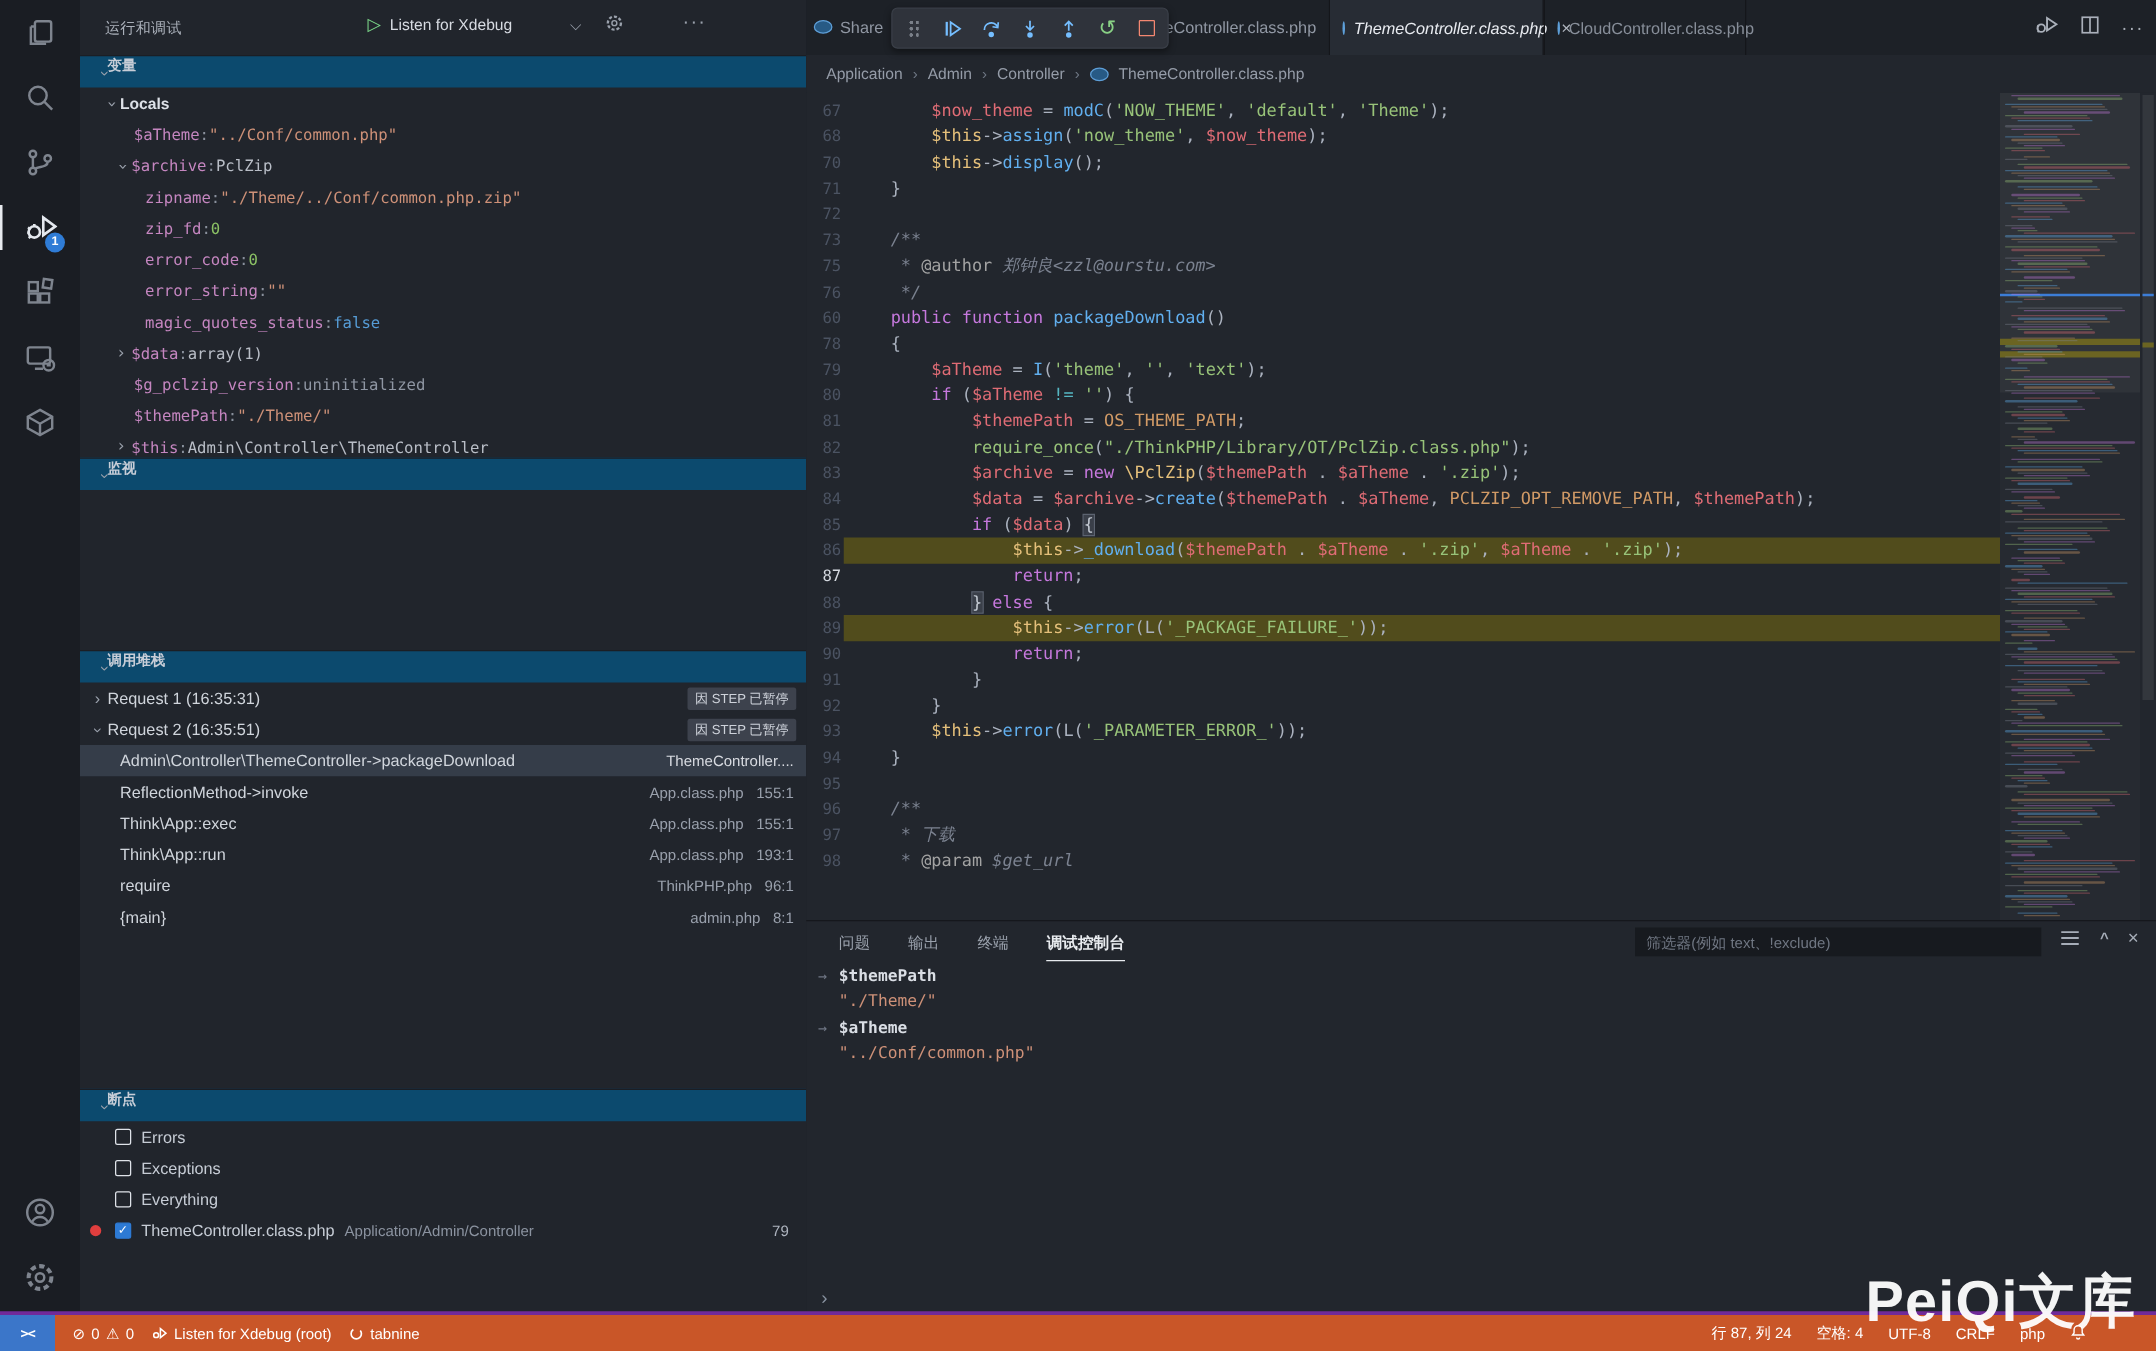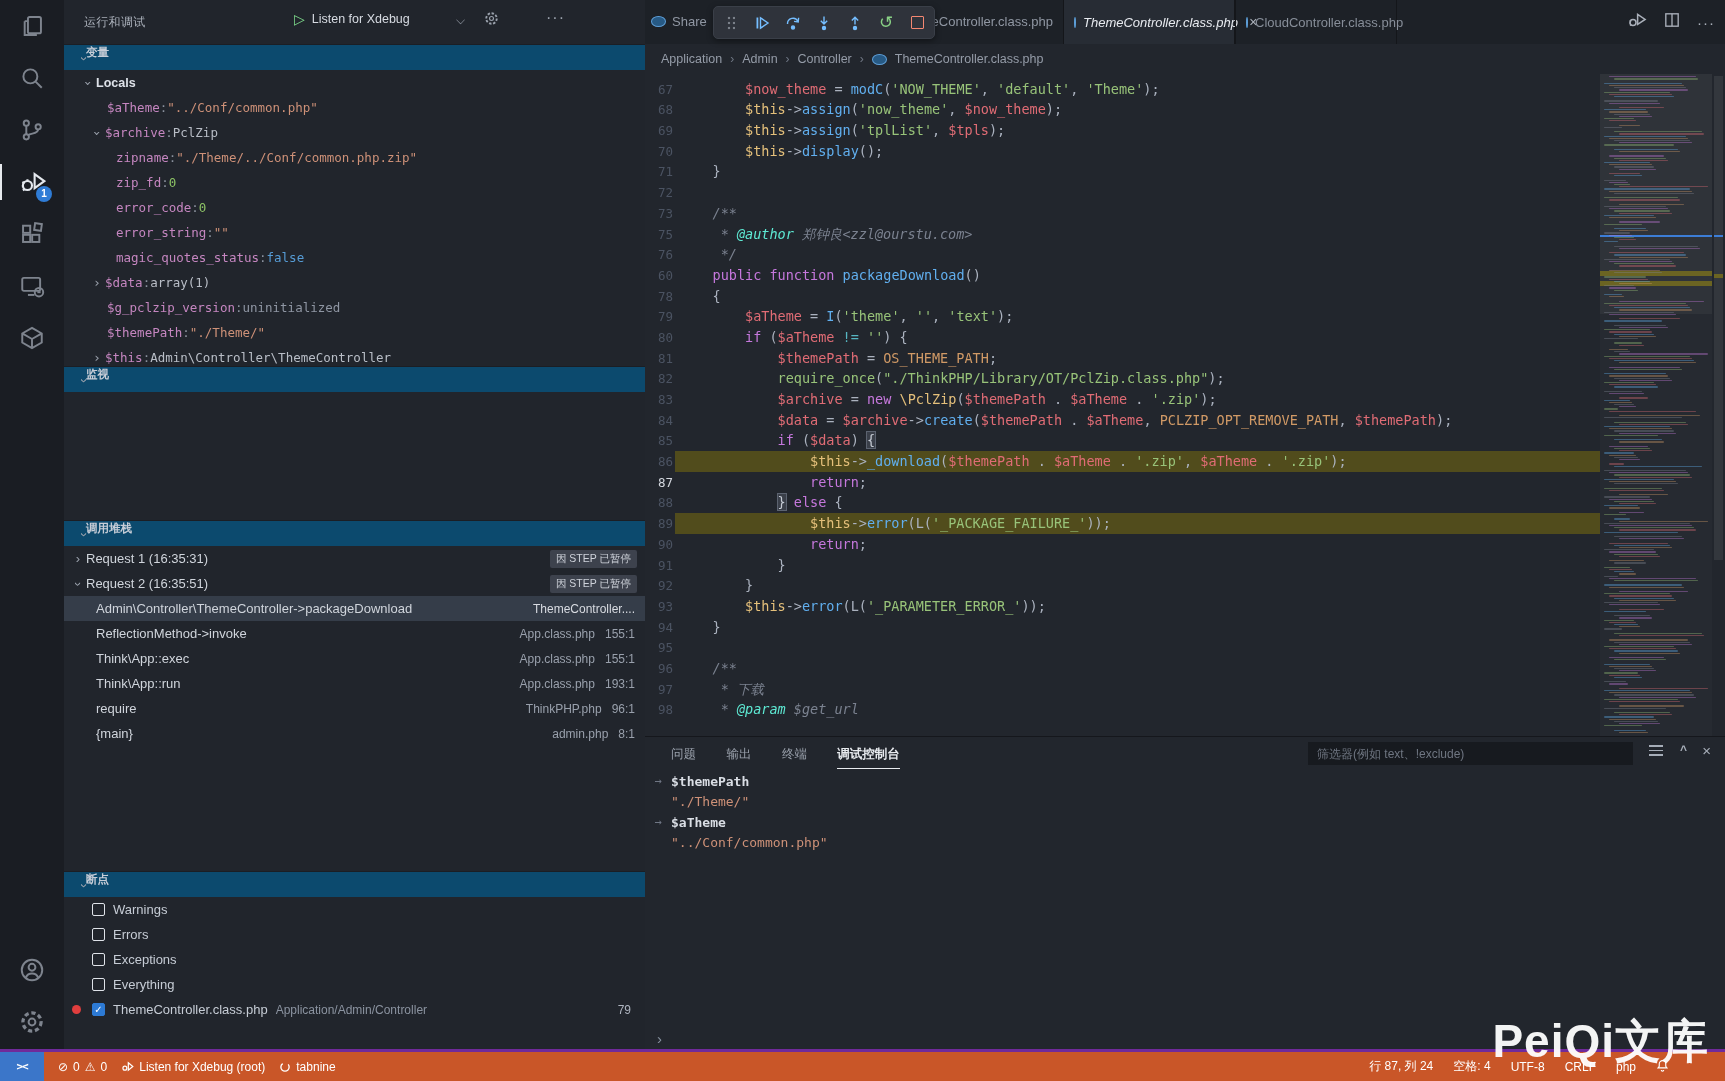--- a/index.html
+++ b/index.html
@@ -97,21 +97,21 @@
   .code-lines{position:absolute;left:0;top:0;right:125px;margin-top:-16px;
               font-family:"DejaVu Sans Mono",monospace;font-size:13.5px;line-height:20.7px;}
   .crow{height:20.7px;display:flex;white-space:pre;}
   .gut{position:relative;width:30px;flex:0 0 30px;text-align:right;}
   .lnum{display:inline-block;width:30px;color:#4b5362;font-size:12.5px;padding-right:2px;box-sizing:border-box;}
   .lnum.cur{color:#d4d8df;}
   .ct{flex:1;padding-left:5px;}
   .crow.hl .ct{background:#514c1c;}
   .t-p{color:#abb2bf}.t-v{color:#e06c75}.t-t{color:#e5c07b}.t-f{color:#61afef}.t-s{color:#98c379}
   .t-k{color:#c678dd}.t-c{color:#d19a66}.t-o{color:#56b6c2}
-  .t-m{color:#7b8290;font-style:italic}.t-a{color:#5eead4;font-style:italic}
+  .t-m{color:#7b8290;font-style:italic}.t-a{color:#a3a3a3;}
   .t-pb{color:#c6ccd5;background:#3a3f49;outline:1px solid #5c6370;}
 
   .minimap{position:absolute;top:0;right:13px;width:112px;bottom:0;background:#262a31;overflow:hidden;}
   .mm-line{position:absolute;height:1.3px;border-radius:1px;}
   .mm-view{position:absolute;left:0;right:0;top:0;height:240px;background:rgba(255,255,255,.045);}
   .mm-blue{position:absolute;left:0;right:0;top:161px;height:2px;background:#3c7dd6;}
   .mm-ol1{position:absolute;left:0;right:0;top:197px;height:5px;background:#6b6422;}
   .mm-ol2{position:absolute;left:0;right:0;top:207px;height:5px;background:#6b6422;}
   .vscroll{position:absolute;top:0;right:0;width:13px;bottom:0;background:#22262d;}
   .vs-slider{position:absolute;left:2px;right:2px;top:2px;height:484px;background:rgba(255,255,255,.08);}
@@ -368,24 +368,20 @@
             <span>8:1</span>
           </span>
         </div>
       </div>
 
     <div class="sec-h bp-h">
       <span class="chev open">›</span>
       <span>断点</span>
     </div>
     <div class="bp-body" id="bp-body">
-        <div class="brow">
-          <span class="cbox"></span>
-          <span>Warnings</span>
-        </div>
         <div class="brow">
           <span class="cbox"></span>
           <span>Errors</span>
         </div>
         <div class="brow">
           <span class="cbox"></span>
           <span>Exceptions</span>
         </div>
         <div class="brow">
           <span class="cbox"></span>
@@ -480,21 +476,20 @@
         <span class="bc-sep">›</span>
       <span class="phpicon"></span>
       <span>ThemeController.class.php</span>
     </div>
 
     <div class="editor">
       <div class="code-lines" id="code-lines">
           <div class="crow"><span class="gut"><span class="lnum">66</span></span><span class="ct"><span class="t-p"></span></span></div>
           <div class="crow"><span class="gut"><span class="lnum">67</span></span><span class="ct"><span class="t-p">        </span><span class="t-v">$now_theme</span><span class="t-p"> = </span><span class="t-f">modC</span><span class="t-p">(</span><span class="t-s">'NOW_THEME'</span><span class="t-p">, </span><span class="t-s">'default'</span><span class="t-p">, </span><span class="t-s">'Theme'</span><span class="t-p">);</span></span></div>
           <div class="crow"><span class="gut"><span class="lnum">68</span></span><span class="ct"><span class="t-p">        </span><span class="t-t">$this</span><span class="t-p">-&gt;</span><span class="t-f">assign</span><span class="t-p">(</span><span class="t-s">'now_theme'</span><span class="t-p">, </span><span class="t-v">$now_theme</span><span class="t-p">);</span></span></div>
-          <div class="crow"><span class="gut"><span class="lnum">69</span></span><span class="ct"><span class="t-p">        </span><span class="t-t">$this</span><span class="t-p">-&gt;</span><span class="t-f">assign</span><span class="t-p">(</span><span class="t-s">'tplList'</span><span class="t-p">, </span><span class="t-v">$tpls</span><span class="t-p">);</span></span></div>
           <div class="crow"><span class="gut"><span class="lnum">70</span></span><span class="ct"><span class="t-p">        </span><span class="t-t">$this</span><span class="t-p">-&gt;</span><span class="t-f">display</span><span class="t-p">();</span></span></div>
           <div class="crow"><span class="gut"><span class="lnum">71</span></span><span class="ct"><span class="t-p">    </span><span class="t-p">}</span></span></div>
           <div class="crow"><span class="gut"><span class="lnum">72</span></span><span class="ct"><span class="t-p"></span></span></div>
           <div class="crow"><span class="gut"><span class="lnum">73</span></span><span class="ct"><span class="t-p">    </span><span class="t-m">/**</span></span></div>
           <div class="crow"><span class="gut"><span class="lnum">75</span></span><span class="ct"><span class="t-p">     </span><span class="t-m">* </span><span class="t-a">@author</span><span class="t-m"> 郑钟良&lt;zzl@ourstu.com&gt;</span></span></div>
           <div class="crow"><span class="gut"><span class="lnum">76</span></span><span class="ct"><span class="t-p">     </span><span class="t-m">*/</span></span></div>
           <div class="crow"><span class="gut"><span class="lnum">60</span></span><span class="ct"><span class="t-p">    </span><span class="t-k">public</span><span class="t-p"> </span><span class="t-k">function</span><span class="t-p"> </span><span class="t-f">packageDownload</span><span class="t-p">()</span></span></div>
           <div class="crow"><span class="gut"><span class="lnum">78</span></span><span class="ct"><span class="t-p">    </span><span class="t-p">{</span></span></div>
           <div class="crow"><span class="gut"><span class="lnum">79</span></span><span class="ct"><span class="t-p">        </span><span class="t-v">$aTheme</span><span class="t-p"> = </span><span class="t-f">I</span><span class="t-p">(</span><span class="t-s">'theme'</span><span class="t-p">, </span><span class="t-s">''</span><span class="t-p">, </span><span class="t-s">'text'</span><span class="t-p">);</span></span></div>
           <div class="crow"><span class="gut"><span class="lnum">80</span></span><span class="ct"><span class="t-p">        </span><span class="t-k">if</span><span class="t-p"> (</span><span class="t-v">$aTheme</span><span class="t-p"> </span><span class="t-o">!=</span><span class="t-p"> </span><span class="t-s">''</span><span class="t-p">) {</span></span></div>

